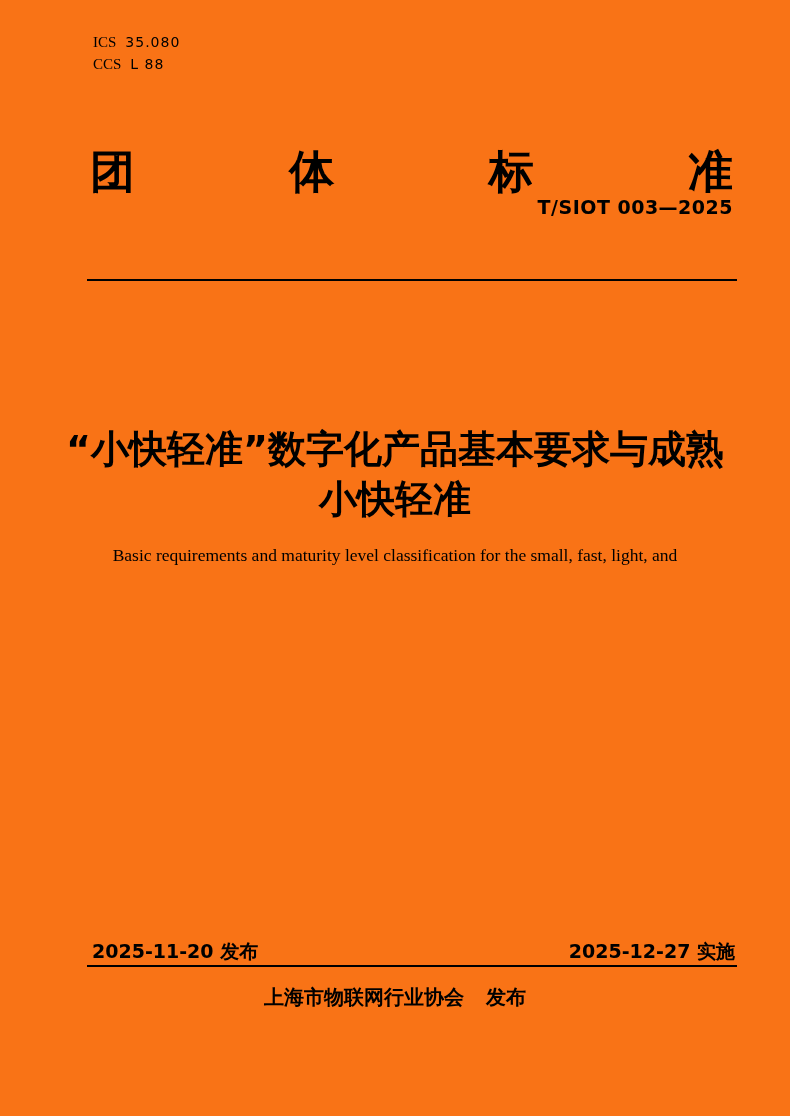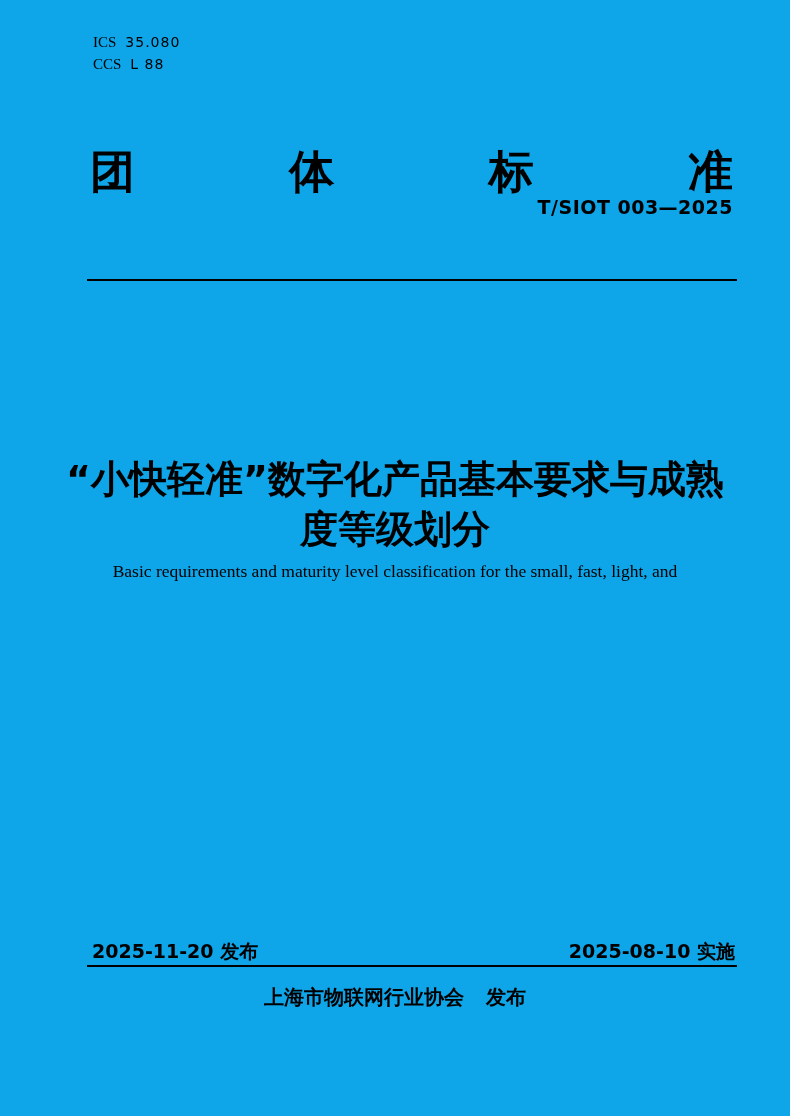--- a/index.html
+++ b/index.html
@@ -1,20 +1,20 @@
 <!DOCTYPE html>
 <html><head>
 <meta charset="utf-8">
 <style>
   html, body { margin: 0; padding: 0; background: #ffffff; }
   .page {
     position: relative;
     width: 790px;
     height: 1116px;
-    background: #0ea5e9;
+    background: #f97316;
     color: #000000;
     font-family: "DejaVu Sans", sans-serif;
     overflow: hidden;
   }
 
   
   .ics-block {
     position: absolute;
     left: 93px;
     top: 31px;
@@ -70,34 +70,32 @@
   
   .title-zh {
     position: absolute;
     left: 40px;
     right: 40px;
     top: 424px;
     text-align: center;
     font-size: 38px;
     font-weight: bold;
     line-height: 50px;
-    margin-top: 30px;
   }
 
   
   .title-en {
     position: absolute;
     left: 55px;
     right: 55px;
     top: 542px;
     text-align: center;
     font-family: "Liberation Serif", serif;
     font-size: 17.5px;
     line-height: 26px;
-    margin-top: 16px;
   }
 
   
   .footer-dates {
     position: absolute;
     left: 92px;
     right: 55px;
     top: 939px;
     display: flex;
     justify-content: space-between;
@@ -140,30 +138,30 @@
     <span>标</span>
     <span>准</span>
   </div>
 
   <div class="std-number">T/SIOT 003—2025</div>
 
   <div class="rule rule-top"></div>
 
   <div class="title-zh">
     <div>“小快轻准”数字化产品基本要求与成熟</div>
-    <div>度等级划分</div>
+    <div>小快轻准</div>
   </div>
 
   <div class="title-en">
     <div>Basic requirements and maturity level classification for the small, fast, light, and</div>
   </div>
 
   <div class="footer-dates">
     <span>2025-11-20 发布</span>
-    <span>2025-08-10 实施</span>
+    <span>2025-12-27 实施</span>
   </div>
 
   <div class="rule rule-bottom"></div>
 
   <div class="publisher-row">
     <span>上海市物联网行业协会</span><span class="publish-label">发布</span>
   </div>
 
 </div>
 

